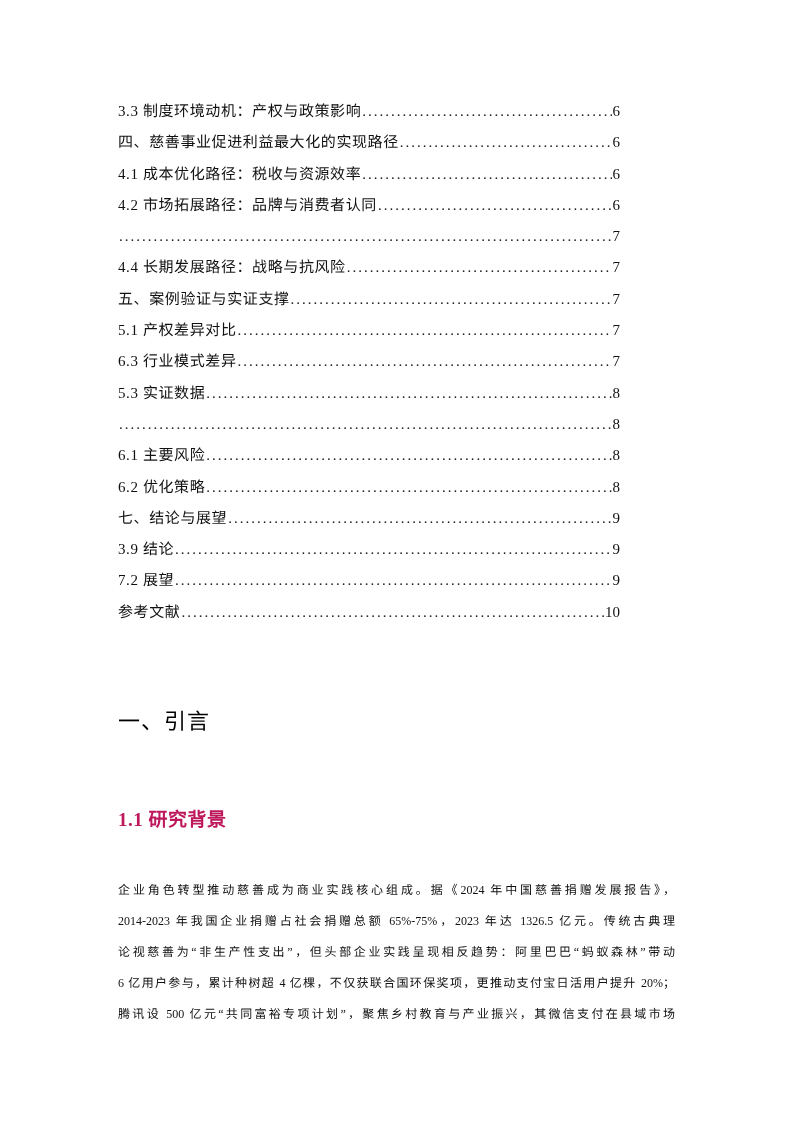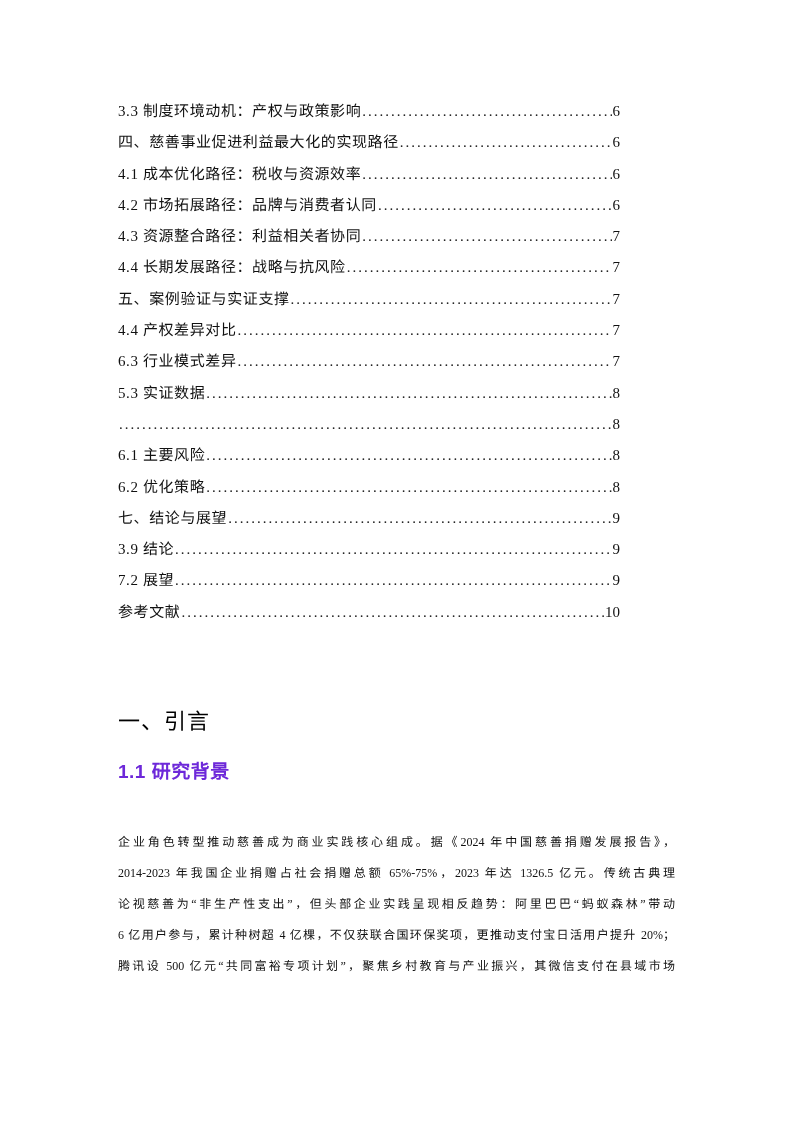--- a/index.html
+++ b/index.html
@@ -54,26 +54,26 @@
   .h-section {
     margin-top: 79px;
     font-family: "Liberation Sans", "DejaVu Sans", sans-serif;
     font-weight: 400;
     font-size: 22px;
     line-height: 30px;
     color: #000;
     letter-spacing: 1px;
   }
   .h-subsection {
-    margin-top: 22px;
-    font-family: Liberation Sans, sans-serif;
+    margin-top: 70px;
+    font-family: Liberation Serif, serif;
     font-weight: 700;
     font-size: 19px;
     line-height: 26px;
-    color: #6d28d9;
+    color: #be185d;
     letter-spacing: 0.5px;
   }
 
   
   .body-para {
     margin-top: 42px;
     width: 557px;
     font-size: 12px;
     color: #111;
   }
@@ -105,36 +105,35 @@
       <span class="toc-label">4.1 成本优化路径：税收与资源效率</span>
         <span class="toc-dots"></span>
         <span class="toc-page">6</span>
     </div>
     <div class="toc-row">
       <span class="toc-label">4.2 市场拓展路径：品牌与消费者认同</span>
         <span class="toc-dots"></span>
         <span class="toc-page">6</span>
     </div>
     <div class="toc-row">
-      <span class="toc-label">4.3 资源整合路径：利益相关者协同</span>
         <span class="toc-dots"></span>
         <span class="toc-page">7</span>
     </div>
     <div class="toc-row">
       <span class="toc-label">4.4 长期发展路径：战略与抗风险</span>
         <span class="toc-dots"></span>
         <span class="toc-page">7</span>
     </div>
     <div class="toc-row">
       <span class="toc-label">五、案例验证与实证支撑</span>
         <span class="toc-dots"></span>
         <span class="toc-page">7</span>
     </div>
     <div class="toc-row">
-      <span class="toc-label">4.4 产权差异对比</span>
+      <span class="toc-label">5.1 产权差异对比</span>
         <span class="toc-dots"></span>
         <span class="toc-page">7</span>
     </div>
     <div class="toc-row">
       <span class="toc-label">6.3 行业模式差异</span>
         <span class="toc-dots"></span>
         <span class="toc-page">7</span>
     </div>
     <div class="toc-row">
       <span class="toc-label">5.3 实证数据</span>

